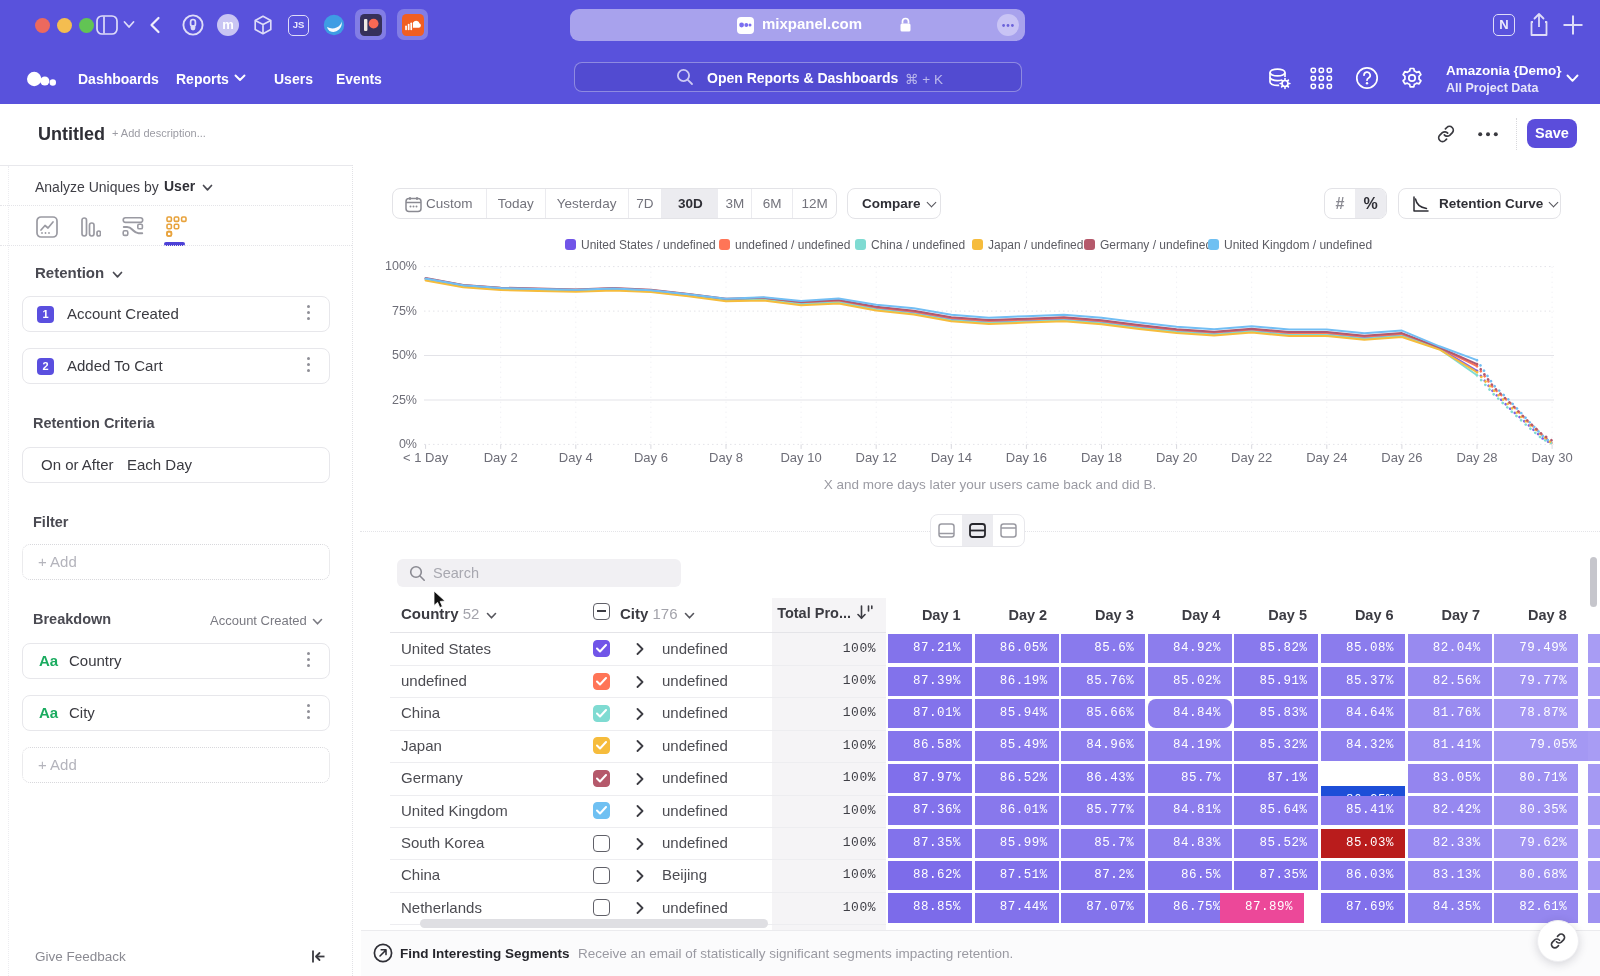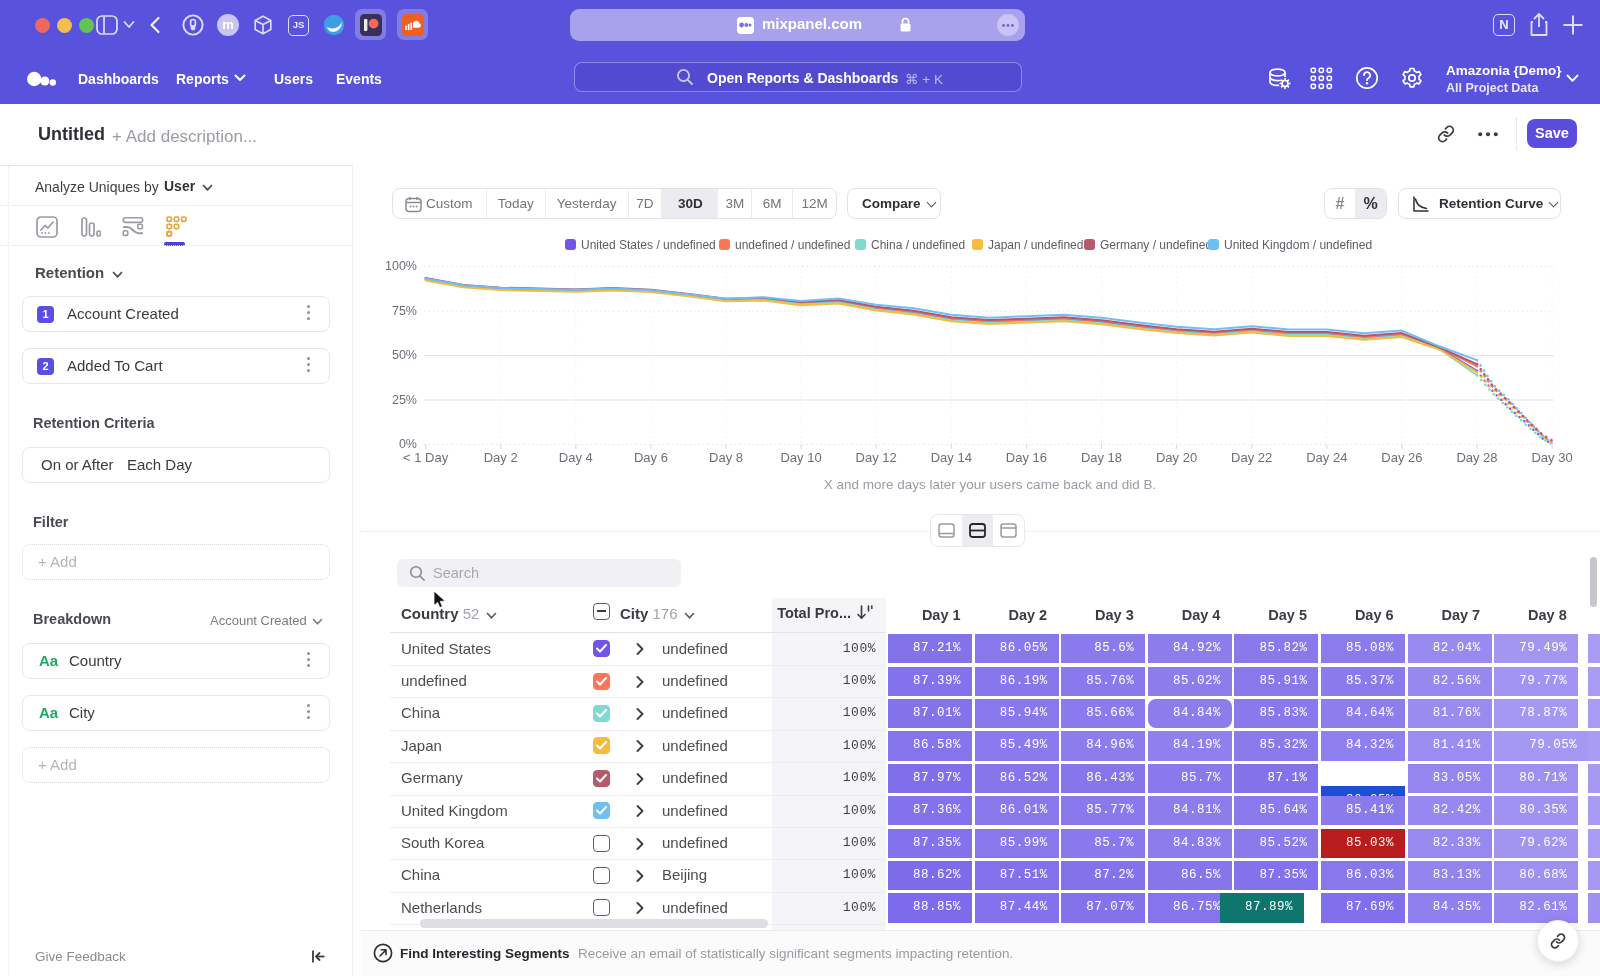--- a/index.html
+++ b/index.html
@@ -153,21 +153,21 @@
 <svg class="abs" style="left:1400px;top:66px;" width="24" height="24" viewBox="0 0 24 24">
     <path fill="none" stroke="#fff" stroke-width="1.7" stroke-linejoin="round" d="M10.2 2.5 h3.6 l0.55 2.5 a7.2 7.2 0 0 1 2.3 1.33 l2.45 -0.78 l1.8 3.1 l-1.9 1.72 a7.2 7.2 0 0 1 0 2.66 l1.9 1.72 l-1.8 3.1 l-2.45 -0.78 a7.2 7.2 0 0 1 -2.3 1.33 l-0.55 2.5 h-3.6 l-0.55 -2.5 a7.2 7.2 0 0 1 -2.3 -1.33 l-2.45 0.78 l-1.8 -3.1 l1.9 -1.72 a7.2 7.2 0 0 1 0 -2.66 l-1.9 -1.72 l1.8 -3.1 l2.45 0.78 a7.2 7.2 0 0 1 2.3 -1.33 Z"></path>
     <circle cx="12" cy="12" r="3.2" fill="none" stroke="#fff" stroke-width="1.7"></circle>
   </svg>
 <div class="abs" style="left:1446px;top:63px;font-size:13.5px;font-weight:700;color:#fff;">Amazonia {Demo}</div>
 <div class="abs" style="left:1446px;top:81px;font-size:12.5px;font-weight:700;color:rgba(255,255,255,0.85);">All Project Data</div>
 <svg class="abs" style="left:1566px;top:74px;" width="13" height="9" viewBox="0 0 13 9">
     <polyline points="1.5,1.5 6.5,6.8 11.5,1.5" fill="none" stroke="#fff" stroke-width="1.9" stroke-linecap="round" stroke-linejoin="round"></polyline>
   </svg>
 <div class="abs" style="left:38px;top:124px;font-size:18px;font-weight:600;color:#2f2f36;">Untitled</div>
-<div class="abs" style="left:112px;top:127px;font-size:17px;color:#9b9ba3;">+ Add description...</div>
+<div class="abs" style="left:112px;top:127px;font-size:11px;color:#9b9ba3;">+ Add description...</div>
 <svg class="abs" style="left:1436px;top:124px;" width="20" height="20" viewBox="0 0 24 24">
     <path d="M10 13 a4.5 4.5 0 0 0 6.4 0.6 l3 -3 a4.5 4.5 0 0 0 -6.4 -6.4 l-1.7 1.7" fill="none" stroke="#3a3a40" stroke-width="2.1" stroke-linecap="round"></path>
     <path d="M14 11 a4.5 4.5 0 0 0 -6.4 -0.6 l-3 3 a4.5 4.5 0 0 0 6.4 6.4 l1.7 -1.7" fill="none" stroke="#3a3a40" stroke-width="2.1" stroke-linecap="round"></path>
   </svg>
 <svg class="abs" style="left:1478px;top:132px;" width="20" height="5" viewBox="0 0 20 5">
     <circle cx="2.2" cy="2.2" r="2" fill="#3a3a40"></circle>
     <circle cx="10" cy="2.2" r="2" fill="#3a3a40"></circle>
     <circle cx="17.8" cy="2.2" r="2" fill="#3a3a40"></circle>
   </svg>
 <div class="abs" style="left:1516px;top:118px;height:32px;border-left:1.5px dotted #d8d8dc;"></div>
@@ -590,21 +590,21 @@
 <div class="cell mono" style="left:1147.8px;top:860.9px;width:84.1px;background:#8676ec;">86.5%</div>
 <div class="cell mono" style="left:1234.4px;top:860.9px;width:84.1px;background:#8272eb;">87.35%</div>
 <div class="cell mono" style="left:1321.0px;top:860.9px;width:84.1px;background:#8778ec;">86.03%</div>
 <div class="cell mono" style="left:1407.6px;top:860.9px;width:84.1px;background:#9385ef;">83.13%</div>
 <div class="cell mono" style="left:1494.2px;top:860.9px;width:84.1px;background:#9d90f1;">80.68%</div>
 <div class="cell mono" style="left:1588px;top:860.9px;width:12px;background:#a699f3;"></div>
 <div class="cell mono" style="left:888.0px;top:893.3px;width:84.1px;background:#7c6bea;">88.85%</div>
 <div class="cell mono" style="left:974.6px;top:893.3px;width:84.1px;background:#8272eb;">87.44%</div>
 <div class="cell mono" style="left:1061.2px;top:893.3px;width:84.1px;background:#8373eb;">87.07%</div>
 <div class="cell mono" style="left:1147.8px;top:893.3px;width:84.1px;background:#8575ec;">86.75%</div>
-<div class="cell mono" style="left:1220px;top:893.3px;width:84.1px;background:#0f766e;">87.89%</div>
+<div class="cell mono" style="left:1220px;top:893.3px;width:84.1px;background:#ec4899;">87.89%</div>
 <div class="cell mono" style="left:1321.0px;top:893.3px;width:84.1px;background:#8170eb;">87.69%</div>
 <div class="cell mono" style="left:1407.6px;top:893.3px;width:84.1px;background:#8e80ee;">84.35%</div>
 <div class="cell mono" style="left:1494.2px;top:893.3px;width:84.1px;background:#9587ef;">82.61%</div>
 <div class="cell mono" style="left:1588px;top:893.3px;width:12px;background:#9e91f1;"></div>
 <div class="dayh" style="left:887.0px;width:73.6px;">Day 1</div>
 <div class="dayh" style="left:973.6px;width:73.6px;">Day 2</div>
 <div class="dayh" style="left:1060.2px;width:73.6px;">Day 3</div>
 <div class="dayh" style="left:1146.8px;width:73.6px;">Day 4</div>
 <div class="dayh" style="left:1233.4px;width:73.6px;">Day 5</div>
 <div class="dayh" style="left:1320.0px;width:73.6px;">Day 6</div>

